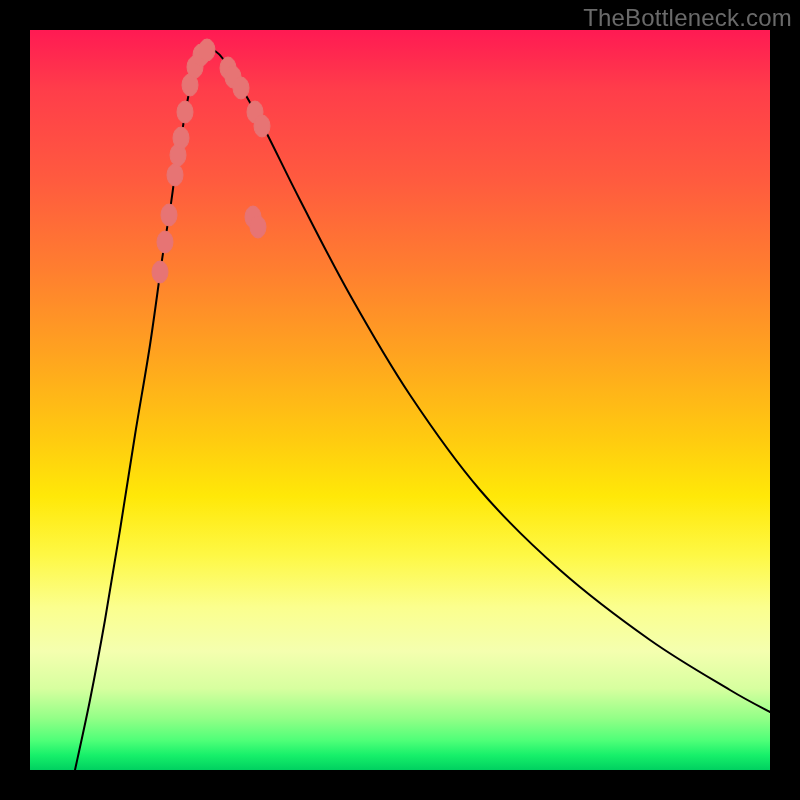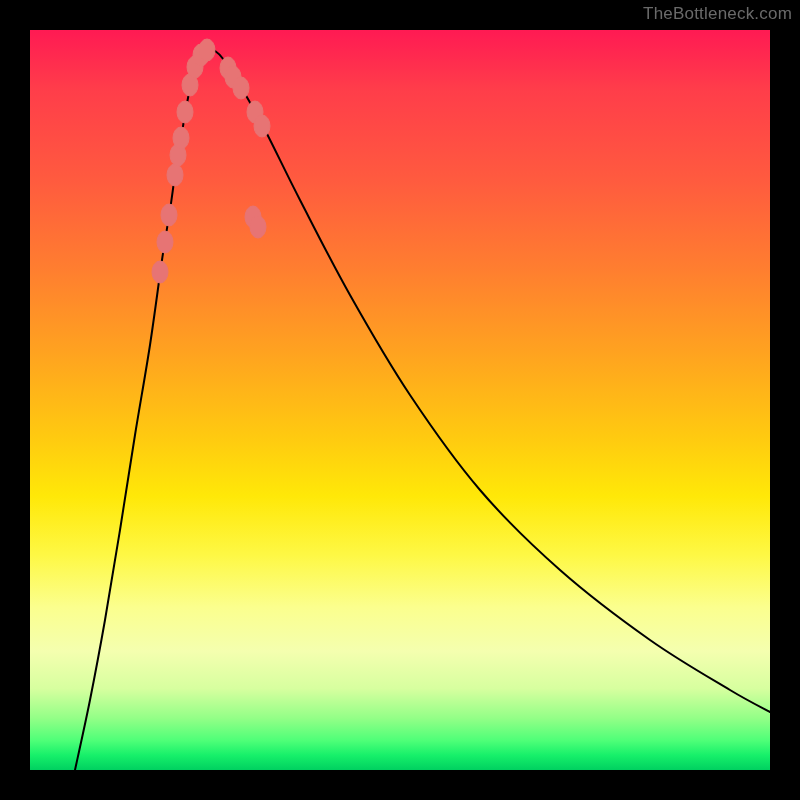--- a/index.html
+++ b/index.html
@@ -44,21 +44,21 @@
       #17f06a 98%,
       #00d060 100%
     );
     overflow: hidden;
   }
   .watermark {
     position: absolute;
     top: 4px;
     right: 8px;
     color: #6a6a6a;
-    font-size: 17px;
+    font-size: 24px;
     font-weight: 500;
     letter-spacing: 0.2px;
     z-index: 5;
   }
   svg.curve-layer {
     position: absolute;
     inset: 0;
     width: 740px;
     height: 740px;
   }

